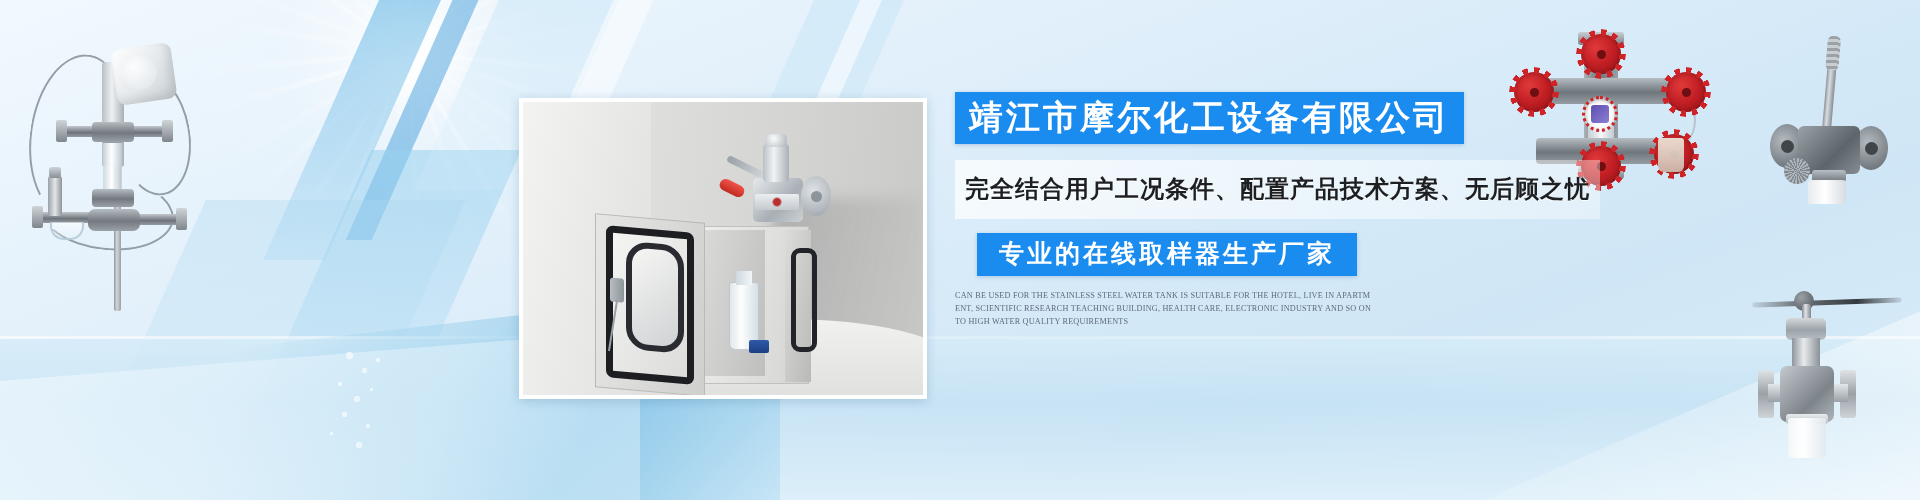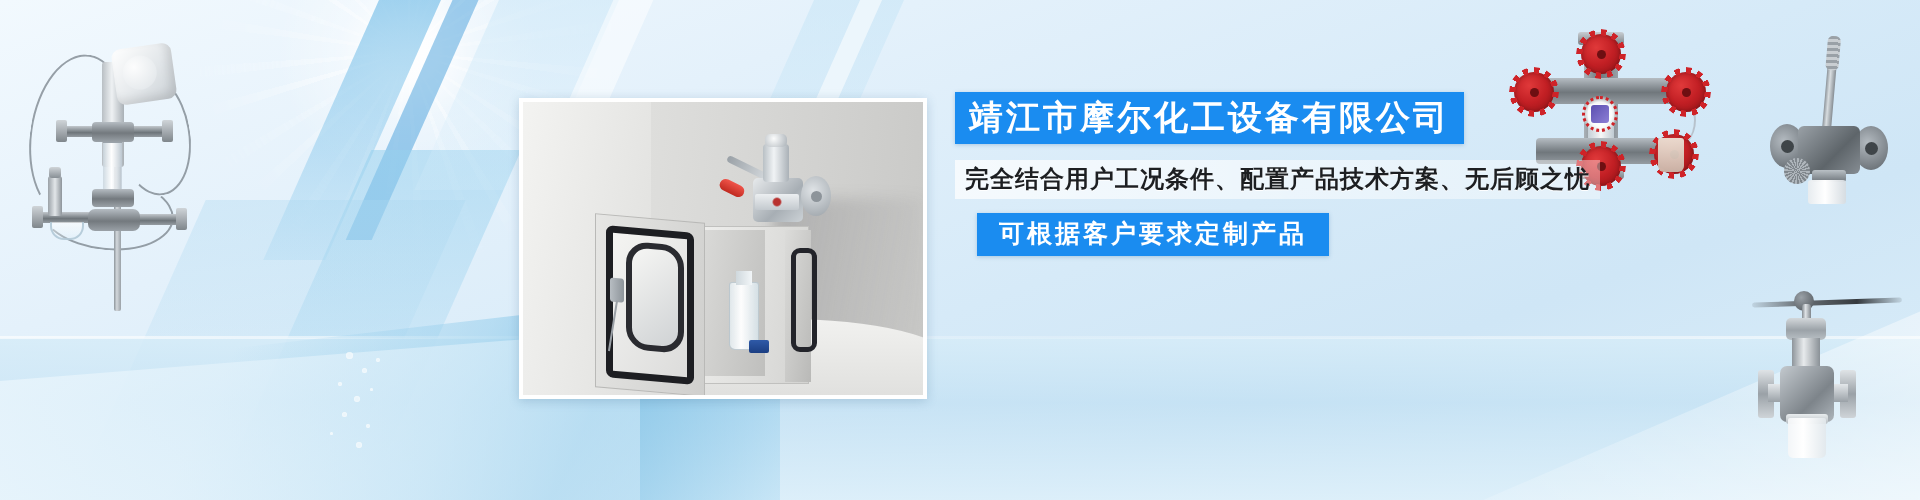--- a/index.html
+++ b/index.html
@@ -275,21 +275,21 @@
     display:inline-block;margin-top:14px;
     background:#1a8cf0;color:#fff;
     font-size:34px;font-weight:700;letter-spacing:3px;
     padding:6px 14px 8px;white-space:nowrap;line-height:1.12;
     box-shadow:0 1px 4px rgba(20,90,160,.25);
   }
 
   .subline{
     margin-top:16px;display:inline-block;
     font-size:24px;font-weight:700;letter-spacing:1px;color:#1d1f22;
-    white-space:nowrap;line-height:1.2;padding:5px 10px;
+    white-space:nowrap;line-height:1.2;padding:15px 10px;
     background:linear-gradient(90deg,rgba(255,255,255,.72),rgba(255,255,255,.38));
     text-shadow:0 1px 0 rgba(255,255,255,.9);
   }
 
   .tagline{
     display:inline-block;margin-top:14px;margin-left:22px;
     background:#1a8cf0;color:#fff;
     font-size:25px;font-weight:700;letter-spacing:3px;
     padding:6px 22px 8px;white-space:nowrap;line-height:1.15;
     box-shadow:0 1px 4px rgba(20,90,160,.25);
@@ -440,17 +440,18 @@
     <div class="pv2-pipe pv2-p1"></div>
     <div class="pv2-pipe pv2-p2"></div>
     <div class="pv2-body"></div>
     <div class="pv2-seal"></div>
     <div class="pv2-bot"></div>
   </div>
 
   <div class="copy">
     <div class="headline">靖江市摩尔化工设备有限公司</div>
     <div class="subline">完全结合用户工况条件、配置产品技术方案、无后顾之忧</div>
-    <div class="tagline">可根据客户要求定制产品</div>
+    <div class="tagline">专业的在线取样器生产厂家</div>
+    <div class="fineprint">CAN BE USED FOR THE STAINLESS STEEL WATER TANK IS SUITABLE FOR THE HOTEL, LIVE IN APARTMENT, SCIENTIFIC RESEARCH TEACHING BUILDING, HEALTH CARE, ELECTRONIC INDUSTRY AND SO ON TO HIGH WATER QUALITY REQUIREMENTS</div>
   </div>
 
 
 </div>
 
 </body></html>

